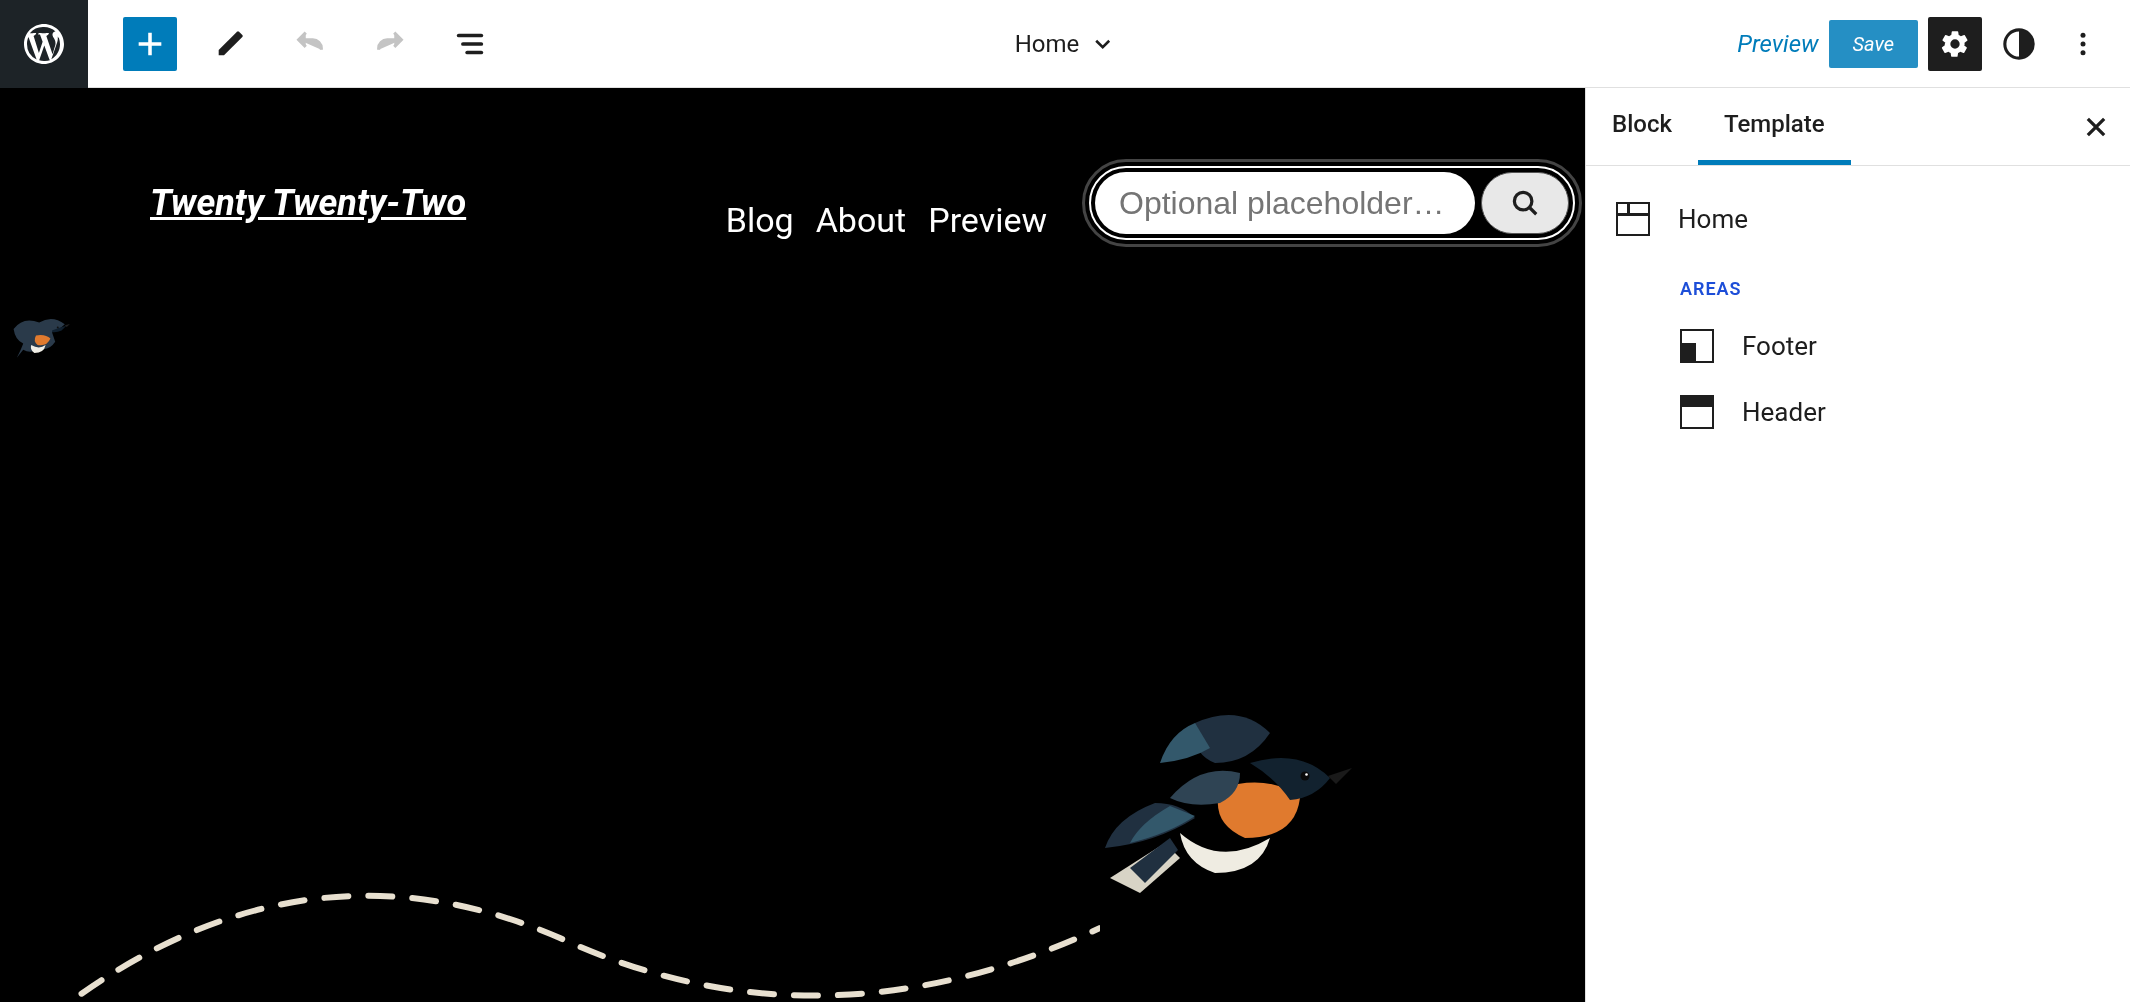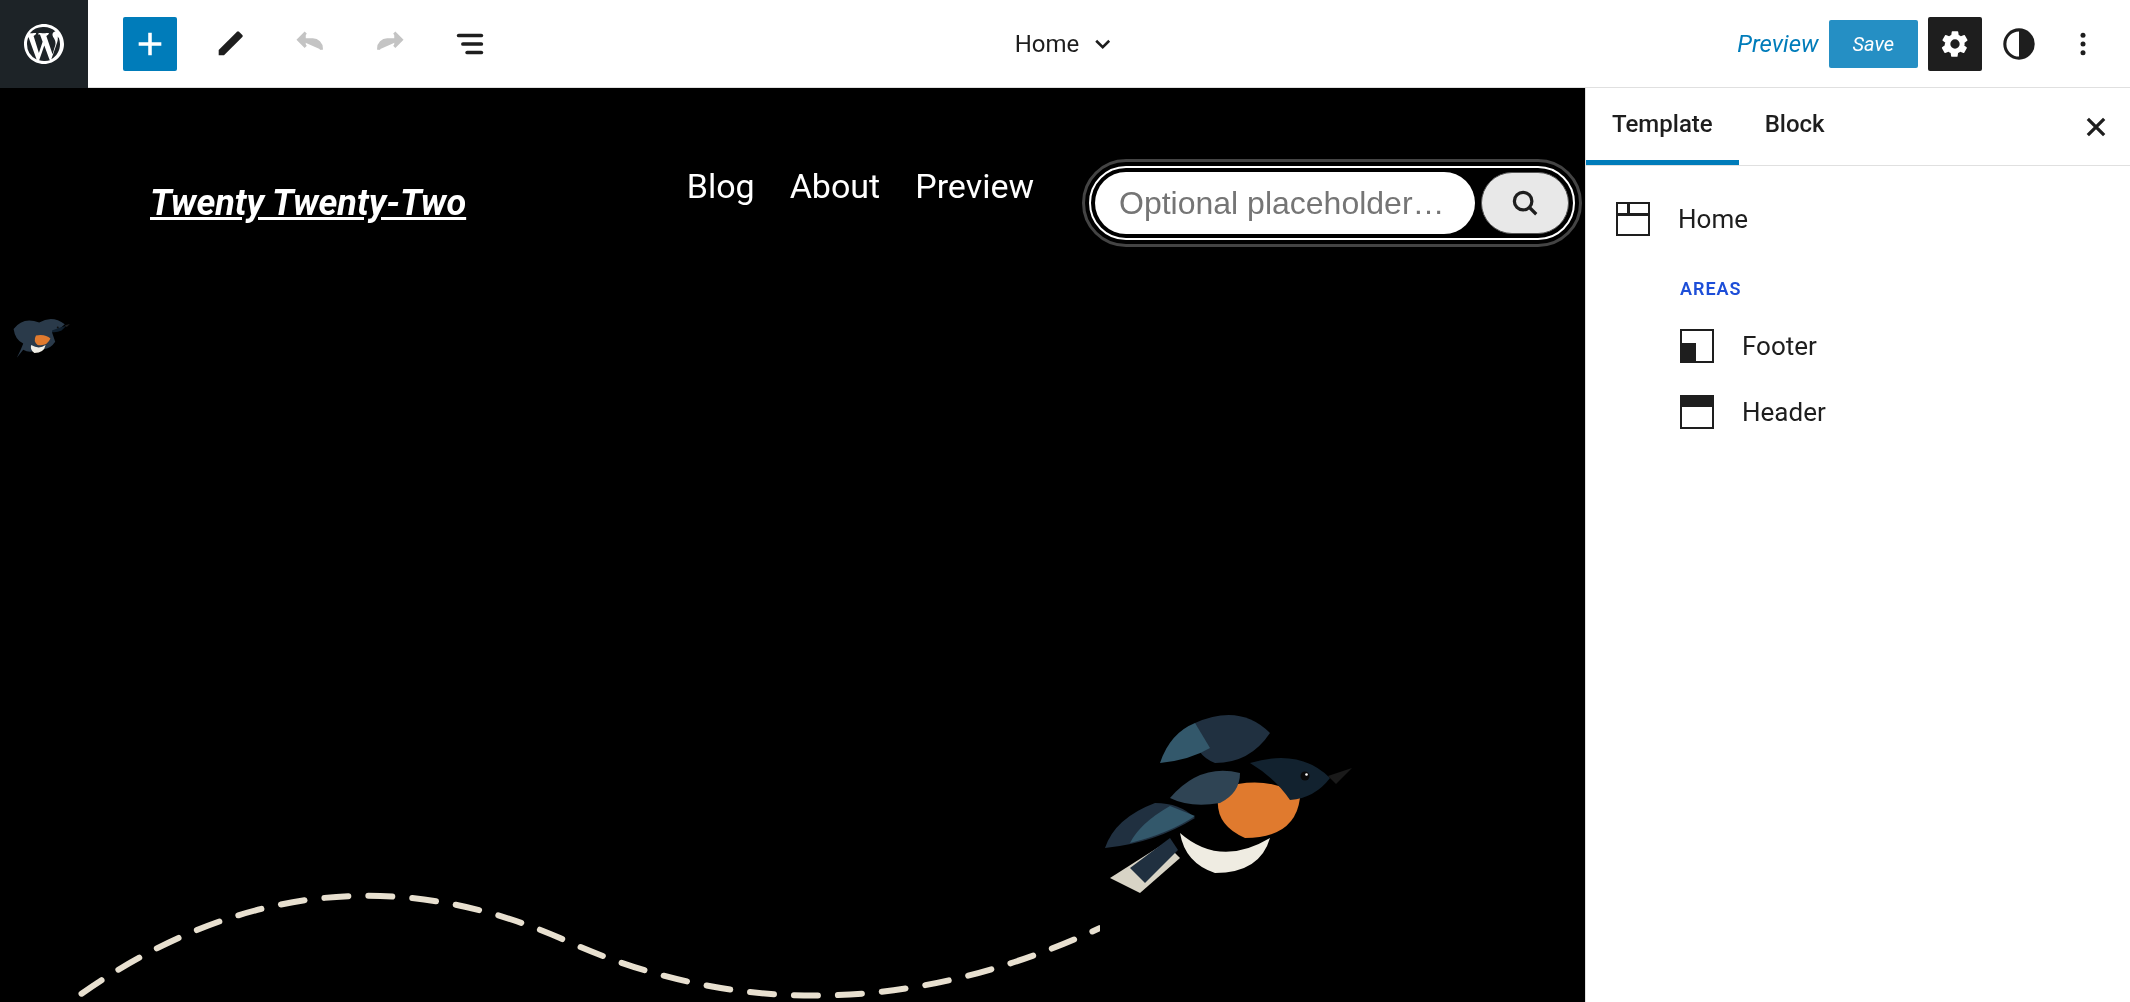--- a/index.html
+++ b/index.html
@@ -55,21 +55,21 @@
   .canvas {
     flex: 1; background: #000; position: relative; overflow: hidden;
   }
   .site-header {
     height: 230px; display: flex; align-items: center; padding: 0 10px; gap: 40px;
   }
   .site-logo { width: 100px; display:flex; align-items:center; justify-content:center; }
   .site-title {
     color:#fff; font-size:36px; font-style:italic; font-weight:700; text-decoration:underline; cursor:pointer;
   }
-  .nav-menu { display:flex; gap:35px; margin-left:auto; align-items:flex-start; }
+  .nav-menu { display:flex; gap:22px; margin-left:auto; align-items:flex-end; }
   .nav-link { color:#fff; font-size:34px; cursor:pointer; }
 
   .search-block {
     display:flex; align-items:center; border:2px solid #fff; border-radius:44px; padding:4px; background:#000;
     margin-left: 20px; outline: 3px solid #444; outline-offset: 4px; border-radius: 44px;
   }
   .search-input {
     width: 380px; height: 62px; border-radius: 44px; border:none; background:#fff; padding:0 24px;
     font-size:32px; color:#0f172a;
   }
@@ -248,22 +248,22 @@
 
         <circle cx="205" cy="68" r="4.5" fill="#0a0a0a"></circle>
         <circle cx="206.5" cy="66.5" r="1.3" fill="#fff"></circle>
         <path d="M228 68 L252 60 L236 76 Z" fill="#1a1a1a"></path>
       </svg>
     </div>
   </div>
 
   <div class="sidebar">
     <div class="sidebar-tabs">
+      <div class="tab">Block</div>
       <div class="tab active">Template</div>
-      <div class="tab">Block</div>
       <div class="sidebar-close">
         <svg viewBox="0 0 24 24" fill="none" stroke="#1e1e1e" stroke-width="2.8">
             <path d="M5 5l14 14M19 5L5 19"></path>
           </svg>
       </div>
     </div>
 
     <div class="sidebar-body">
       <div class="template-row">
         <div class="layout-icon">

